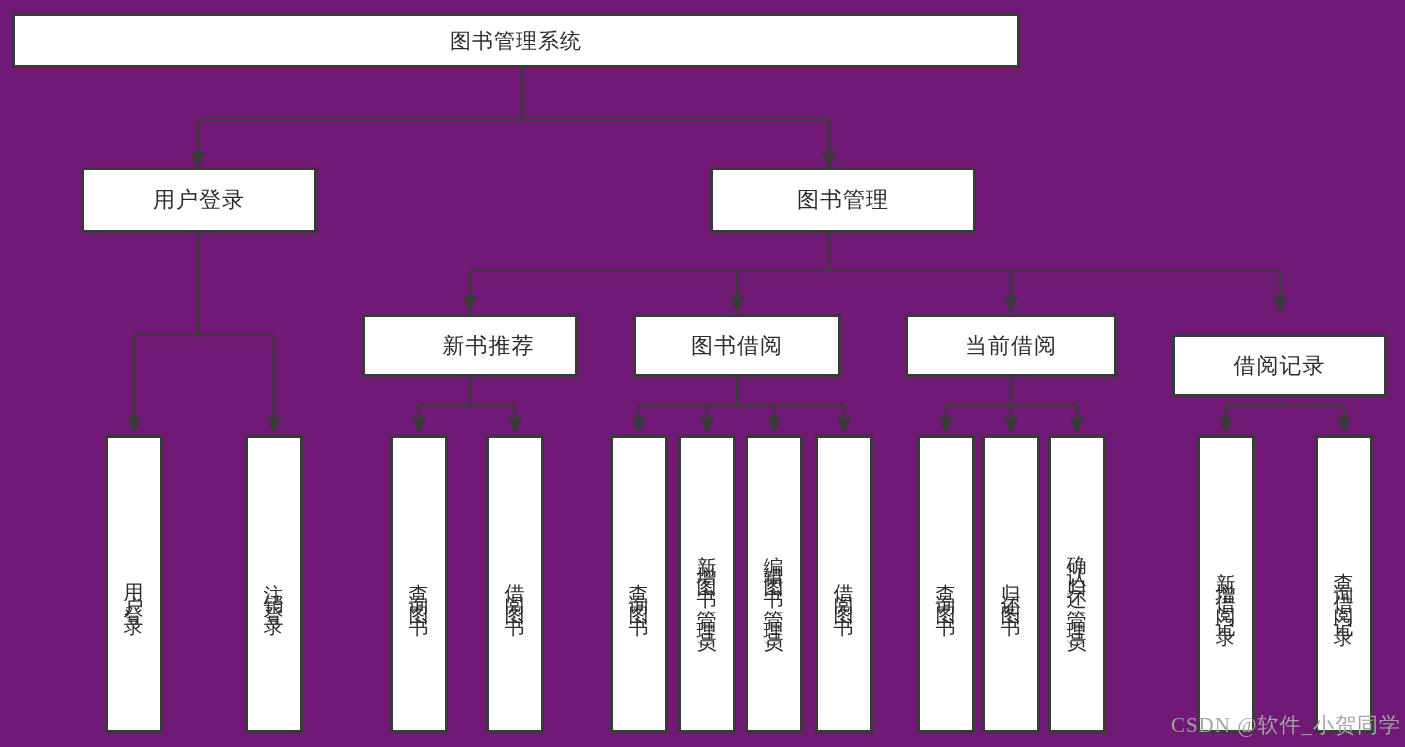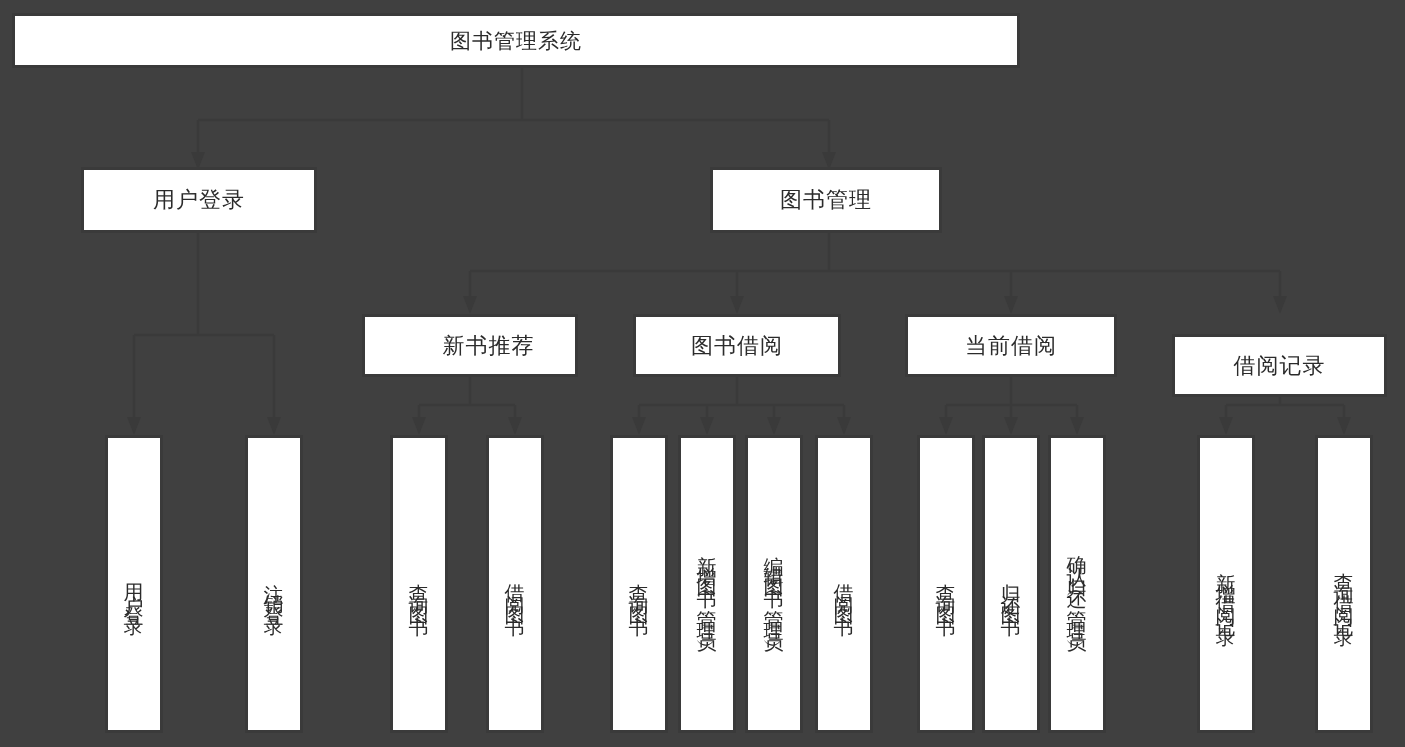--- a/index.html
+++ b/index.html
@@ -5,21 +5,21 @@
   html, body {
     margin: 0;
     padding: 0;
     background: #ffffff;
     font-family: "Liberation Sans", "DejaVu Sans", sans-serif;
   }
   #stage {
     position: relative;
     width: 1405px;
     height: 747px;
-    background: #404040;
+    background: #701a75;
     overflow: hidden;
     font-family: Liberation Serif, serif;
   }
   #connectors {
     position: absolute;
     left: 0;
     top: 0;
     width: 1405px;
     height: 747px;
   }
@@ -108,21 +108,21 @@
     </g>
   </svg>
 
   <div class="node root h-label" style="left:12px; top:13px; width:1008px; height:55px;">
     <span>图书管理系统</span>
   </div>
 
   <div class="node h-label" style="left:81px; top:167px; width:236px; height:66px;">
     <span>用户登录</span>
   </div>
-  <div class="node h-label" style="left:710px; top:167px; width:232px; height:66px;">
+  <div class="node h-label" style="left:710px; top:167px; width:266px; height:66px;">
     <span>图书管理</span>
   </div>
 
   <div class="node h-label" style="left:362px; top:314px; width:216px; height:63px;padding-left:37px;">
     <span>新书推荐</span>
   </div>
   <div class="node h-label" style="left:633px; top:314px; width:208px; height:63px;">
     <span>图书借阅</span>
   </div>
   <div class="node h-label" style="left:905px; top:314px; width:212px; height:63px;">
@@ -169,14 +169,15 @@
     <span class="vtext">确认归还（管理员）</span>
   </div>
 
   <div class="node leaf" style="left:1197px; top:435px; width:58px; height:298px;">
     <span class="vtext">新增借阅记录</span>
   </div>
   <div class="node leaf" style="left:1315px; top:435px; width:58px; height:298px;">
     <span class="vtext">查询借阅记录</span>
   </div>
 
+  <div class="watermark">CSDN @软件_小贺同学</div>
 
 </div>
 
 </body></html>

